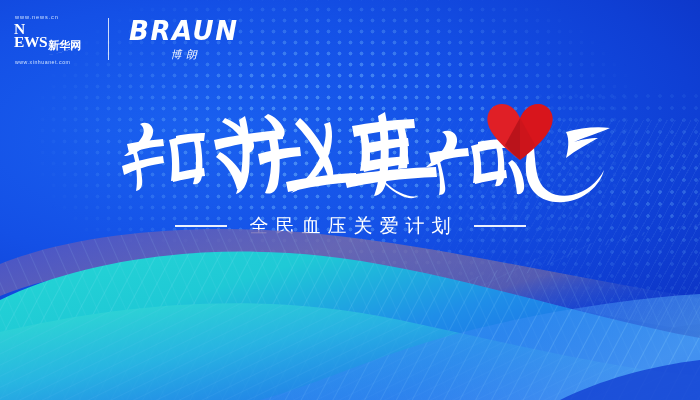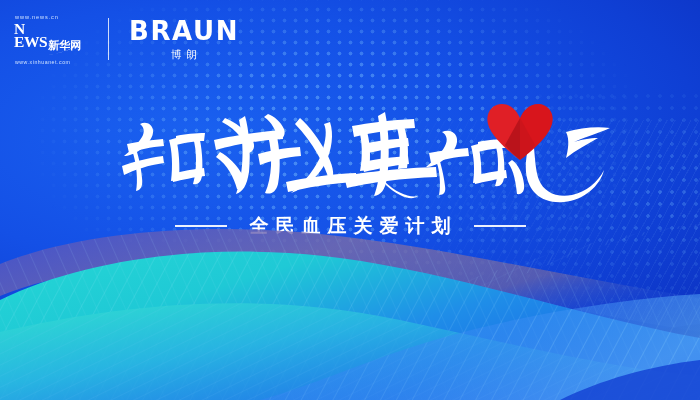--- a/index.html
+++ b/index.html
@@ -87,21 +87,21 @@
     letter-spacing: 0px;
   }
   .xh-swoosh { position:absolute; left: 30px; top: 28px; }
 
   .divider {
     width: 1px; height: 42px;
     background: rgba(255,255,255,0.80);
     margin: 0 20px 0 22px;
   }
 
-  .braun { text-align: center; }
+  .braun { text-align: center; font-style: italic; }
   .braun-word {
     color: #ffffff;
     font-size: 26px;
     font-weight: bold;
     letter-spacing: 1.6px;
     line-height: 1;
     font-family: "DejaVu Sans", sans-serif;
   }
   .braun-cn {
     color: #ffffff;
@@ -128,21 +128,21 @@
     gap: 16px;
   }
   .sub-line {
     width: 52px; height: 2px;
     background: #ffffff;
     opacity: 0.92;
   }
   .subtitle-text {
     color: #ffffff;
     font-size: 19px;
-    font-weight: bold;
+    font-weight: normal;
     letter-spacing: 7px;
     padding-left: 7px;
     white-space: nowrap;
   }
 </style>
 </head>
 <body>
 
 <div id="banner">
 

